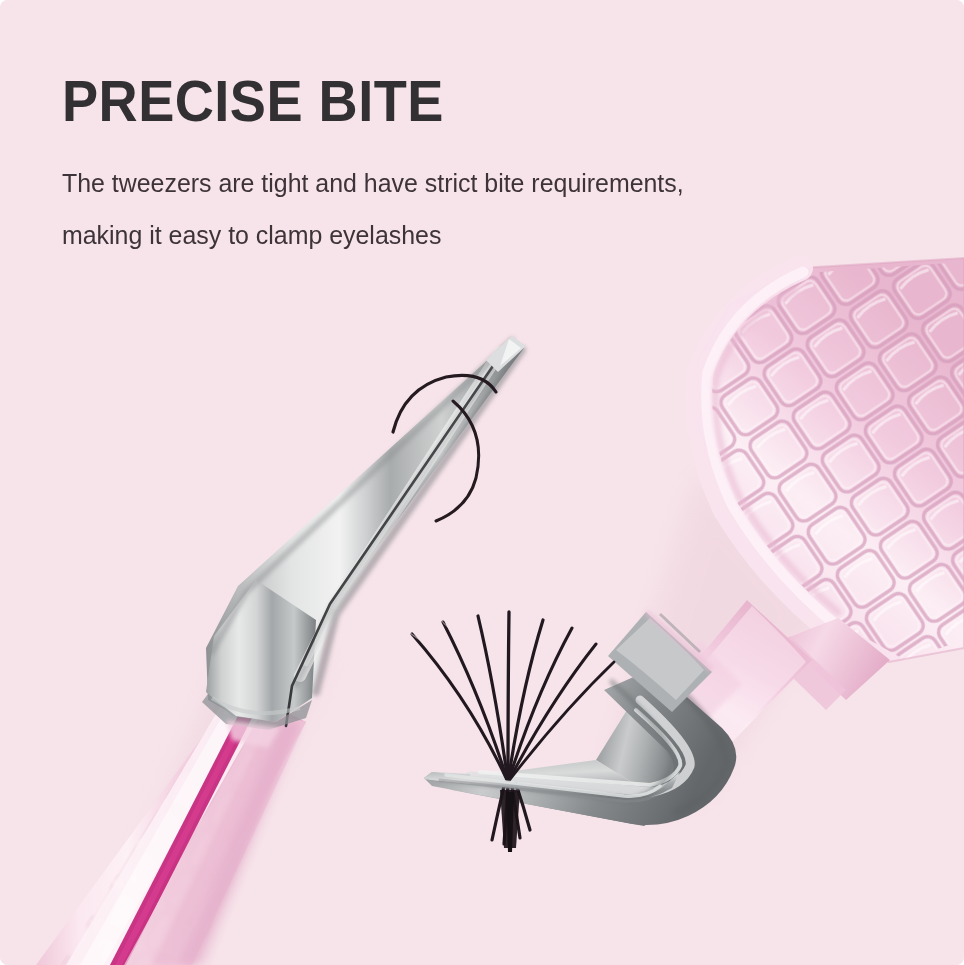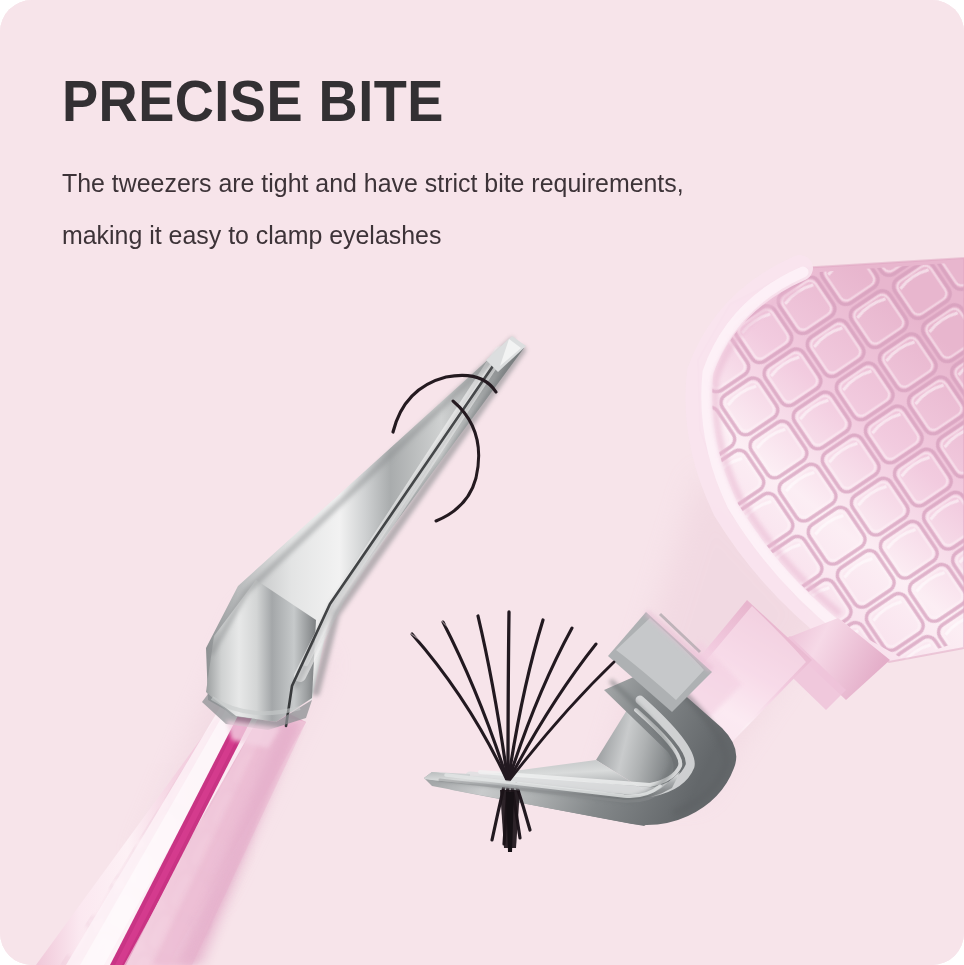--- a/index.html
+++ b/index.html
@@ -13,21 +13,21 @@
     height: 965px;
     overflow: hidden;
     font-family: "Liberation Sans", sans-serif;
   }
 
   #card {
     position: relative;
     width: 964px;
     height: 965px;
     background: #f7e4ea;
-    border-radius: 32px;
+    border-radius: 8px;
     overflow: hidden;
     box-sizing: border-box;
   }
 
   
   #text-block {
     position: absolute;
     left: 62px;
     top: 72px;
     width: 790px;

